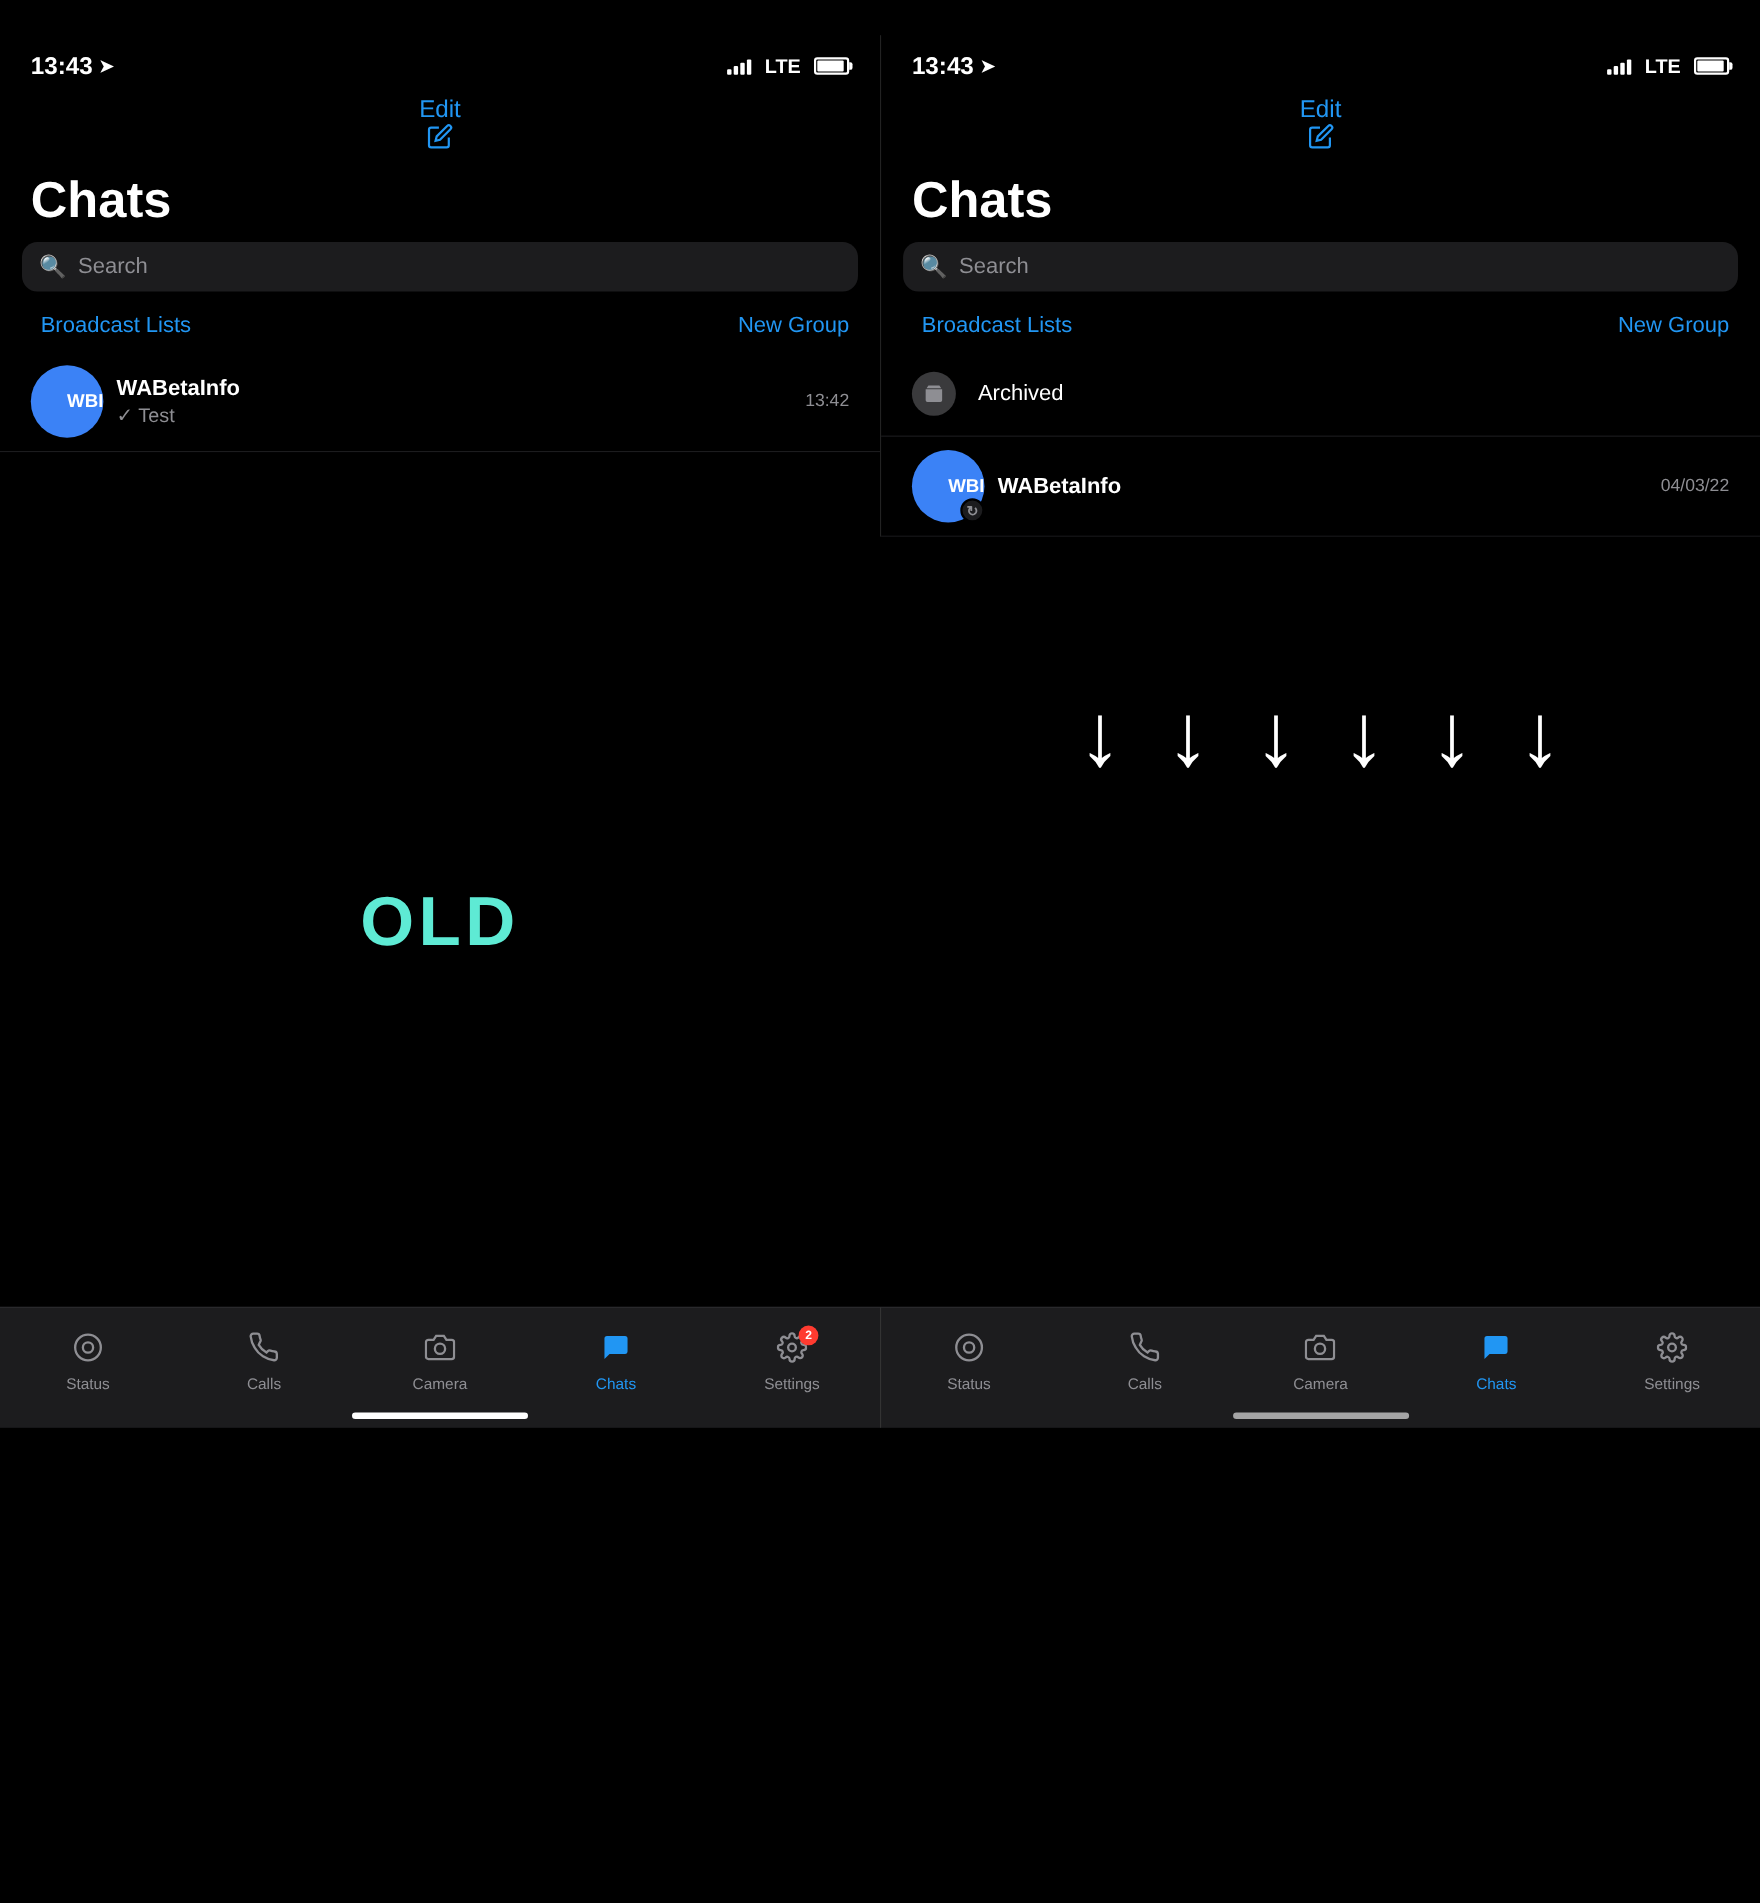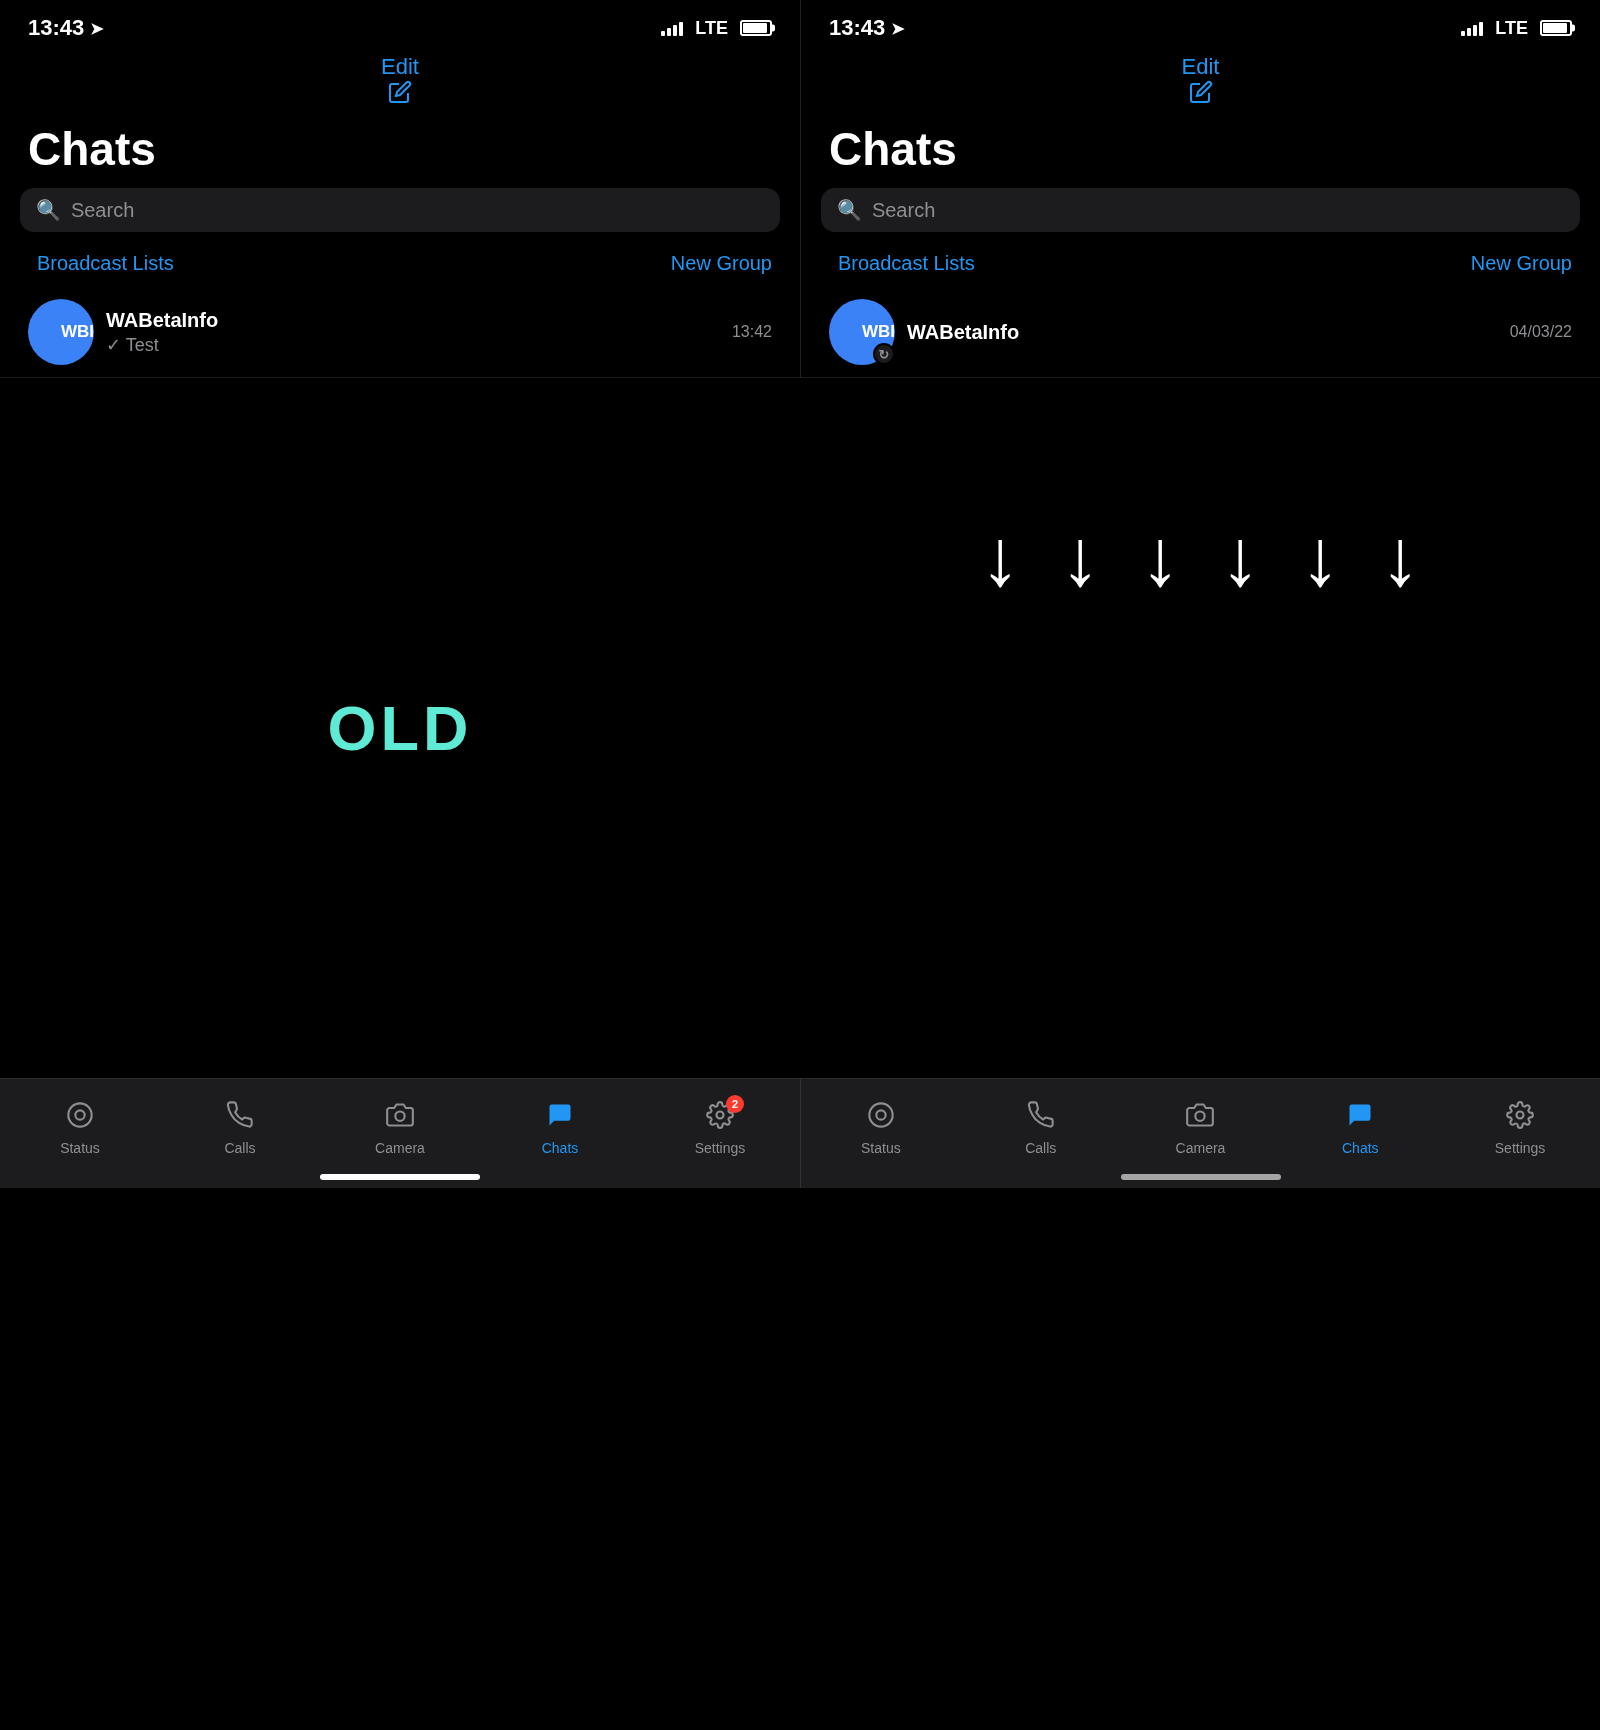--- a/index.html
+++ b/index.html
@@ -11,20 +11,21 @@
       height: 1730px;
       overflow: hidden;
       display: flex;
       flex-direction: column;
     }
 
     .phones-row {
       display: flex;
       flex: 0 0 auto;
       width: 1600px;
+      margin-top: 32px;
     }
 
     .phone {
       width: 800px;
       flex: 0 0 800px;
       display: flex;
       flex-direction: column;
       background: #000;
     }
 
@@ -460,20 +461,28 @@
       <span class="search-placeholder">Search</span>
     </div>
 
     <div class="action-row">
       <span class="broadcast-btn">Broadcast Lists</span>
       <span class="new-group-btn">New Group</span>
     </div>
 
     <div class="chat-list">
 
+      <div class="archived-item">
+        <div class="archive-icon">
+          <svg width="20" height="20" viewBox="0 0 24 24" fill="#8e8e93">
+            <path d="M20 6H4l2-3h12l2 3zm1 1v12a2 2 0 0 1-2 2H5a2 2 0 0 1-2-2V7h18zM9 12h6v2H9v-2z"></path>
+          </svg>
+        </div>
+        <span class="archived-label">Archived</span>
+      </div>
 
       <div class="chat-item">
         <div class="avatar">
           <span class="avatar-text">WBI</span>
           <div class="sync-badge">↻</div>
         </div>
         <div class="chat-info">
           <div class="chat-name">WABetaInfo</div>
         </div>
         <div class="chat-time">04/03/22</div>

